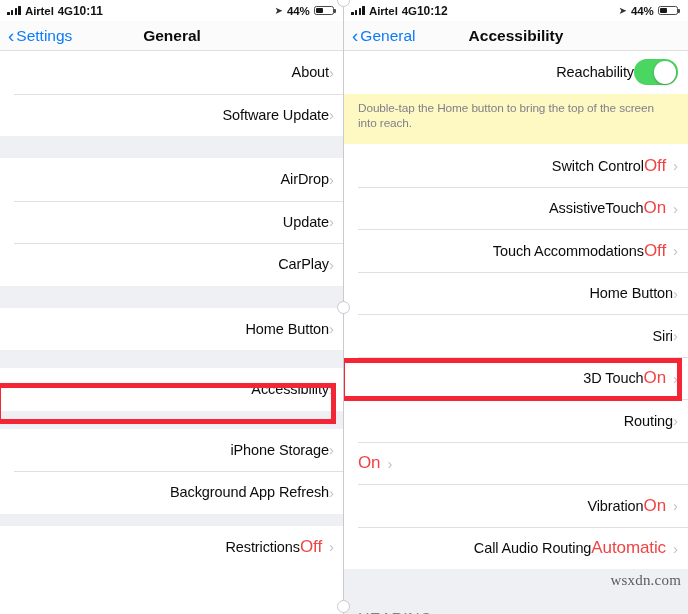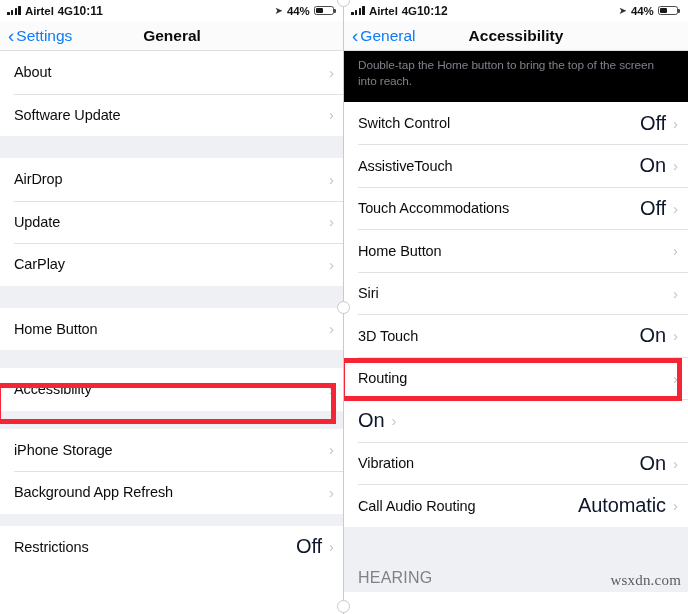--- a/index.html
+++ b/index.html
@@ -50,44 +50,44 @@
 
   
   .list { background:#eff0f4; }
   .group { background:#ffffff; }
   .gap { height:22px; background:#eff0f4; }
   .gap.sm { height:18px; }
   .gap.xs { height:12px; }
 
   .row {
     height:42.5px; display:flex; align-items:center;
-    padding:0 10px 0 14px; background:#fff; position:relative; cursor:pointer;
+    padding:0 10px 0 14px; background:#fff; position:relative; cursor:pointer;text-align:right;
   }
   .row + .row::before {
     content:""; position:absolute; left:14px; right:0; top:0;
     height:0.8px; background:#e0e0e2;
   }
   .row-label { font-size:14.5px; color:#0c0c0c; flex:1; letter-spacing:-0.1px; }
-  .row-value { font-size:20px; color:#0f172a; margin-right:7px; letter-spacing:-0.1px; }
+  .row-value { font-size:17px; color:#ef4444; margin-right:7px; letter-spacing:-0.1px; }
   .chev { color:#c3c3c8; font-size:15px; line-height:1; font-weight:500; }
 
   
   .toggle {
     width:44px; height:26px; border-radius:13px; background:#4bd662;
     position:relative; flex:0 0 auto; cursor:pointer;
     box-shadow:inset 0 0 0 0.5px rgba(0,0,0,.04);
   }
   .toggle .knob {
     position:absolute; top:1.6px; right:1.6px; width:22.8px; height:22.8px;
     background:#fff; border-radius:50%;
     box-shadow:0 1px 2.5px rgba(0,0,0,.28);
   }
 
   .footer-note {
-    background:#000000; padding:7px 14px 12px 14px;
+    background:#fef9c3; padding:7px 14px 12px 14px;
     font-size:11.8px; line-height:1.35; color:#80808a; letter-spacing:-0.1px;
   }
   .section-hdr {
     background:#eff0f4; padding:14px 28px 5px 14px;
     font-size:16px; color:#80808a; letter-spacing:0.2px;margin-top:28px;
   }
 
   
   .hl {
     position:absolute; border:5px solid #f42534; z-index:12;
@@ -256,20 +256,28 @@
     <div class="navbar">
       <div class="nav-back">
         <span class="chev-back">‹</span>
         <span>General</span>
       </div>
       <div class="nav-title">Accessibility</div>
     </div>
 
     <div class="list">
 
+      <div class="group">
+        <div class="row">
+          <span class="row-label">Reachability</span>
+          <span class="toggle">
+              <span class="knob"></span>
+            </span>
+        </div>
+      </div>
 
       <div class="footer-note">Double-tap the Home button to bring the top of the screen into reach.</div>
 
       <div class="group">
         <div class="row">
           <span class="row-label">Switch Control</span>
           <span class="row-value">Off</span>
           <span class="chev">›</span>
         </div>
         <div class="row">

